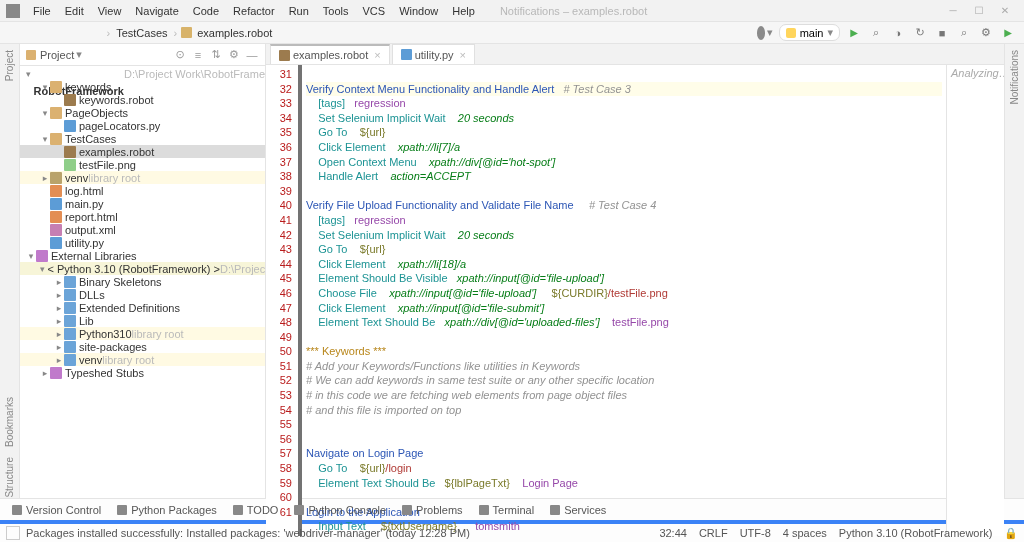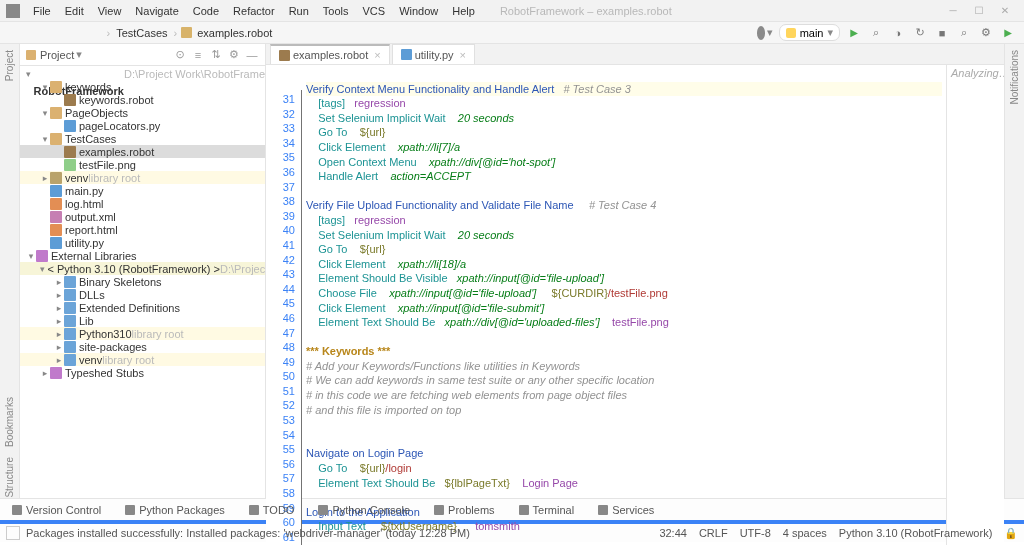--- a/index.html
+++ b/index.html
@@ -63,40 +63,40 @@
 
     
     .editor-area { flex:1; display:flex; flex-direction:column; min-width:0; }
     .editor-tabs { display:flex; align-items:flex-end; height:22px; background:#f2f2f2; border-bottom:1px solid #e4e4e4; padding-left:4px; }
     .editor-tab { display:flex; align-items:center; height:20px; padding:0 8px; background:#fff; border:1px solid #e0e0e0; border-bottom:none; margin-right:2px; font-size:11px; color:#555; }
     .editor-tab.active { border-top:2px solid #bbb; }
     .editor-tab .t-ico { width:11px; height:11px; }
     .editor-tab .close-x { margin-left:6px; color:#bbb; cursor:default; }
 
     .editor-body { flex:1; display:flex; }
-    .gutter { width:36px; background:#fff; border-right:1px solid #737373; text-align:right; padding:2px 6px 2px 0; color:#3b82f6; font-family:"Consolas","Menlo",monospace; font-size:12px; line-height:14.6px;margin-top:25px; }
+    .gutter { width:36px; background:#fff; border-right:4px solid #737373; text-align:right; padding:2px 6px 2px 0; color:#b91c1c; font-family:"Consolas","Menlo",monospace; font-size:12px; line-height:14.6px; }
     .gutter .gline { height:14.6px; }
     .code { flex:1; font-family:"Consolas","Menlo",monospace; font-size:12px; line-height:14.6px; padding:2px 4px; white-space:pre; overflow:hidden; letter-spacing:0px; }
     .code .cline { height:14.6px; }
     .code .cline.curline { background:#fffde9; }
     .kw-blue  { color:#2c56b5; }
     .kw-teal  { color:#1c9394; }
     .kw-str   { color:#067d17; }
     .kw-str em{ font-style:italic; }
     .kw-comment{ color:#929292; font-style:italic; }
     .kw-purple{ color:#9648a9; }
     .kw-red-str{ color:#b03a35;margin-top:8px; }
     .kw-olive { color:#7a7a2a; }
-    .kw-gold  { color:#b8861a; font-weight:bold; }
+    .kw-gold  { color:#b8861a; font-weight:normal; }
 
     .analyzing-pane { width:58px; border-left:1px solid #e4e4e4; background:#fff; font-size:10px; color:#aaa; padding:2px 4px; font-style:italic; }
     .right-rail { width:20px; background:#f2f2f2; border-left:1px solid #e4e4e4; display:flex; flex-direction:column; align-items:center; }
 
     
-    .bottom-bar { display:flex; align-items:center; height:22px; border-top:1px solid #e4e4e4; background:#fdfdfd; padding:0 4px;gap:8px; }
+    .bottom-bar { display:flex; align-items:center; height:22px; border-top:1px solid #e4e4e4; background:#fdfdfd; padding:0 4px; }
     .bb-item { display:flex; align-items:center; padding:0 8px; color:#555; font-size:11px; }
     .bb-item .dot { width:10px;height:10px; margin-right:4px; background:#888; border-radius:1px; }
 
     
     .status-bar { display:flex; align-items:center; height:22px; border-top:4px solid #3b82f6; background:#fdfdfd; padding:0 6px; color:#555; font-size:11px; }
     .status-bar .spacer { flex:1; }
     .status-left-ico { width:14px; height:14px; border:1px solid #ccc; margin-right:6px; }
     .status-seg { padding:0 6px; }
     .lock-ico { margin-left:6px; color:#999; }
   </style>
@@ -109,21 +109,21 @@
   <div class="menu-item">Edit</div>
   <div class="menu-item">View</div>
   <div class="menu-item">Navigate</div>
   <div class="menu-item">Code</div>
   <div class="menu-item">Refactor</div>
   <div class="menu-item">Run</div>
   <div class="menu-item">Tools</div>
   <div class="menu-item">VCS</div>
   <div class="menu-item">Window</div>
   <div class="menu-item">Help</div>
-  <div class="inactive-title">RobotFramework – examples.robot</div>
+  <div class="inactive-title">Notifications – examples.robot</div>
   <div class="spacer"></div>
   <div class="window-btn">─</div>
   <div class="window-btn">☐</div>
   <div class="window-btn">✕</div>
 </div>
 
 <div class="breadcrumb-bar">
   <span class="crumb node-bold">RobotFramework</span>
   <span class="sep">›</span>
   <span class="crumb">TestCases</span>
@@ -215,37 +215,37 @@
         </div>
       <div class="tree-row indent-1 highlighted">
           <span class="disclose">▸</span>
           <span class="t-ico pkg"></span>
           <span>venv</span>
           <span> </span>
           <span class="node-faded">library root</span>
         </div>
       <div class="tree-row indent-1">
           <span class="disclose"> </span>
+          <span class="t-ico html"></span>
+          <span>log.html</span>
+        </div>
+      <div class="tree-row indent-1">
+          <span class="disclose"> </span>
           <span class="t-ico py"></span>
           <span>main.py</span>
         </div>
       <div class="tree-row indent-1">
           <span class="disclose"> </span>
           <span class="t-ico html"></span>
-          <span>log.html</span>
+          <span>report.html</span>
         </div>
       <div class="tree-row indent-1">
           <span class="disclose"> </span>
           <span class="t-ico xml"></span>
           <span>output.xml</span>
-        </div>
-      <div class="tree-row indent-1">
-          <span class="disclose"> </span>
-          <span class="t-ico html"></span>
-          <span>report.html</span>
         </div>
       <div class="tree-row indent-1">
           <span class="disclose"> </span>
           <span class="t-ico py"></span>
           <span>utility.py</span>
         </div>
       <div class="tree-row indent-0">
           <span class="disclose">▾</span>
           <span class="t-ico lib"></span>
           <span>External Libraries</span>

